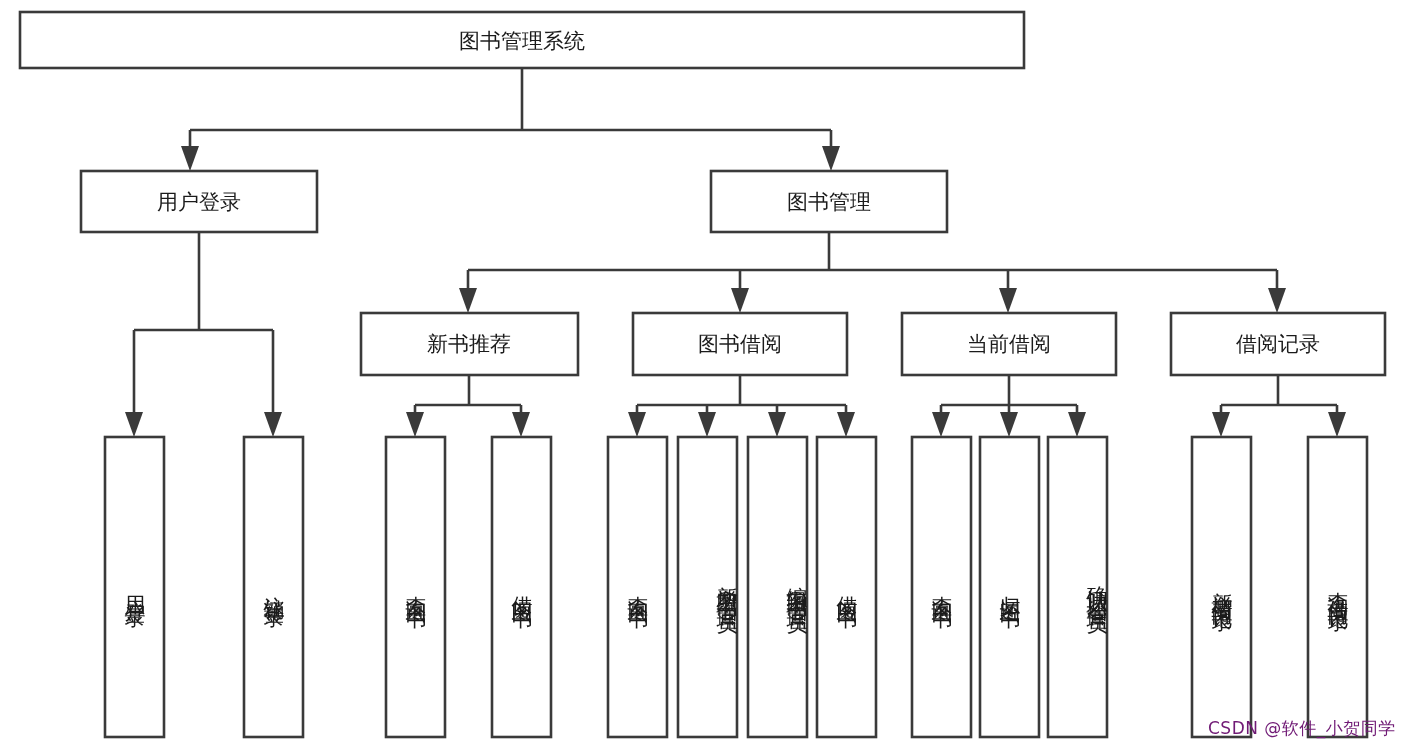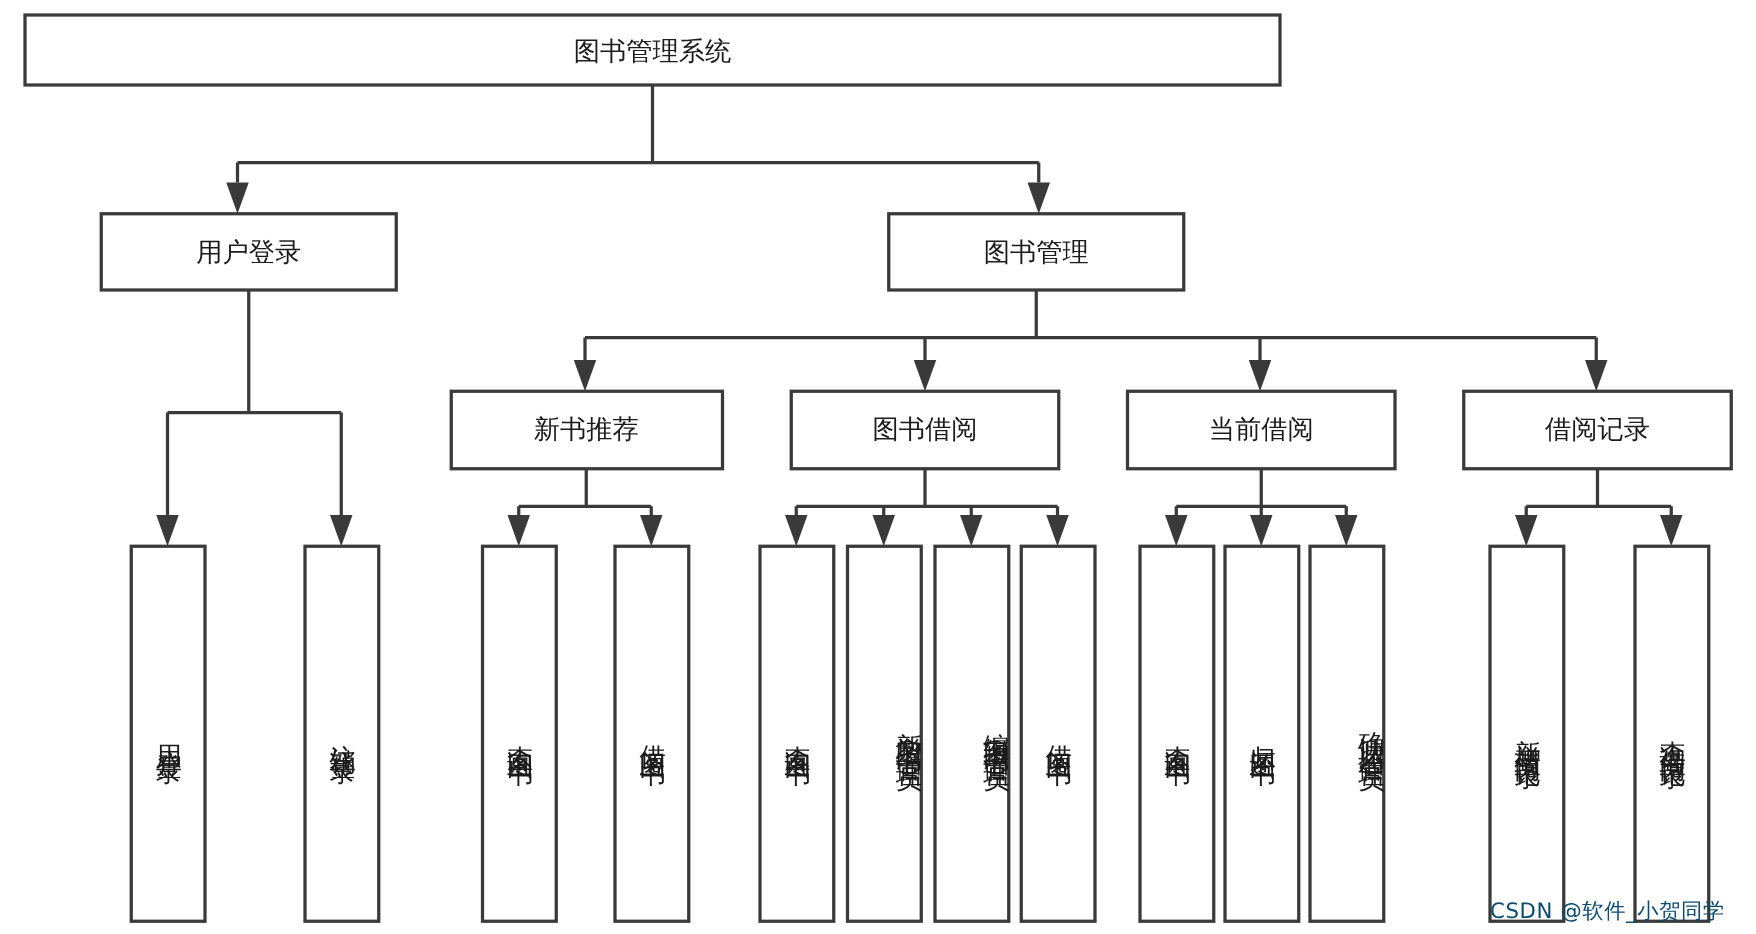--- a/index.html
+++ b/index.html
@@ -58,23 +58,24 @@
     display: flex;
     align-items: center;
     justify-content: center;
     white-space: nowrap;
     pointer-events: none;
   }
   .watermark {
     position: absolute;
     font-family: "DejaVu Sans", "Liberation Sans", sans-serif;
     font-size: 17px;
-    color: #0c4a6e;
+    color: #701a75;
     white-space: nowrap;
     letter-spacing: 0.5px;
+    padding-left: 16px;
   }
 </style>
 </head>
 <body>
 
 <div id="canvas">
 
   <svg class="diagram" viewBox="0 0 1405 747">
 
     <g>

